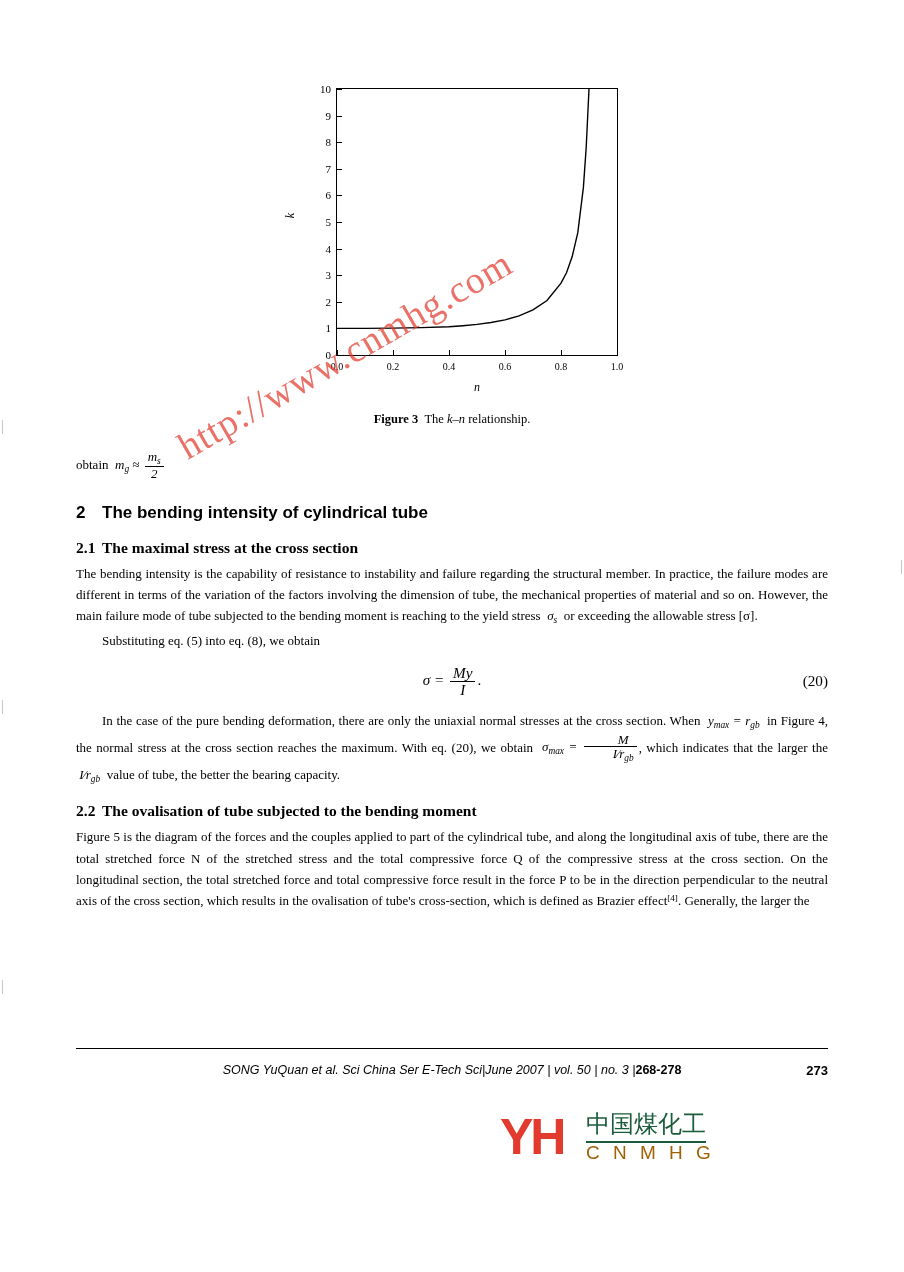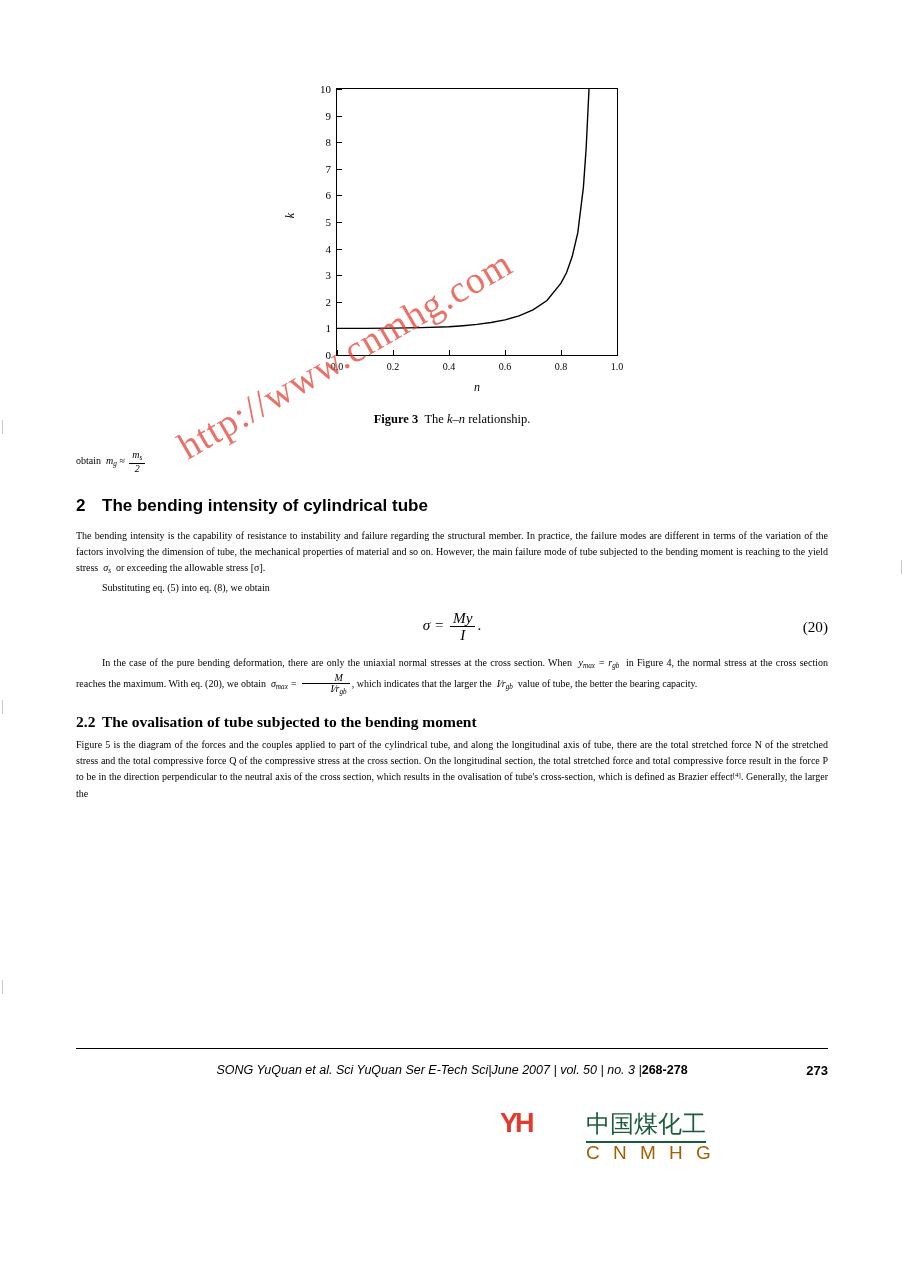--- a/index.html
+++ b/index.html
@@ -106,21 +106,21 @@
     top: 352px;
     width: 752px;
     text-align: center;
     font-size: 12.5px;
   }
   .figcaption b { font-weight: bold; }
   .figcaption i { font-style: italic; }
 
   
   p.body {
-    font-size: 10px;
+    font-size: 13px;
     line-height: 1.62;
     text-align: justify;
     margin: 0 0 2px 0;
     text-indent: 0;
   }
   p.indent { text-indent: 26px; }
   h2.sec {
     font-family: "Liberation Sans", sans-serif;
     font-size: 17px;
     font-weight: bold;
@@ -211,21 +211,21 @@
     width: 220px;
     height: 62px;
     pointer-events: none;
   }
   .wm-logo .mark {
     position: absolute;
     left: 0; top: 0;
     color: #e23b2e;
     font-family: "Liberation Sans", sans-serif;
     font-weight: bold;
-    font-size: 27px;
+    font-size: 50px;
     letter-spacing: -3px;
   }
   .wm-logo .cn-top {
     position: absolute;
     left: 86px;
     top: 0px;
     color: #1a5c3a;
     font-family: "Liberation Sans", sans-serif;
     font-size: 24px;
     border-bottom: 2px solid #1a5c3a;
@@ -320,20 +320,23 @@
 
     <p class="body">
       <span>obtain</span>
       <span class="math-i">&nbsp;m<span class="sub">g</span>&nbsp;≈&nbsp;</span><span class="frac"><span class="num2">m<span class="sub">s</span></span><span class="den2">2</span></span>
     </p>
 
     <h2 class="sec">
       <span class="num">2</span><span>The bending intensity of cylindrical tube</span>
     </h2>
 
+    <h3 class="subsec">
+      <span class="num">2.1</span><span>The maximal stress at the cross section</span>
+    </h3>
 
     <p class="body">
       <span>The bending intensity is the capability of resistance to instability and failure regarding the structural member. In practice, the failure modes are different in terms of the variation of the factors involving the dimension of tube, the mechanical properties of material and so on. However, the main failure mode of tube subjected to the bending moment is reaching to the yield stress</span>
       <span class="math-i">&nbsp;σ<span class="sub">s</span>&nbsp;</span>
       <span>or exceeding the allowable stress [σ].</span>
     </p>
 
     <p class="body indent">
       <span>Substituting eq. (5) into eq. (8), we obtain</span>
     </p>
@@ -365,18 +368,18 @@
   <div class="wm-url">http://www.cnmhg.com</div>
 
   <div class="wm-logo">
     <div class="mark">YH</div>
     <div class="cn-top">中国煤化工</div>
     <div class="cn-bottom">C N M H G</div>
   </div>
 
   <div class="footer">
     <div class="footer-inner">
-      <span>SONG YuQuan et al.</span>&nbsp;<span>Sci YuQuan Ser E-Tech Sci</span><span> | </span><span>June 2007 | vol. 50 | no. 3 | </span><span class="bold">268-278</span>
+      <span>SONG YuQuan et al.</span>&nbsp;<span>Sci China Ser E-Tech Sci</span><span> | </span><span>June 2007 | vol. 50 | no. 3 | </span><span class="bold">268-278</span>
       <span class="pagenum">273</span>
     </div>
   </div>
 
 </div>
 
 </body></html>

